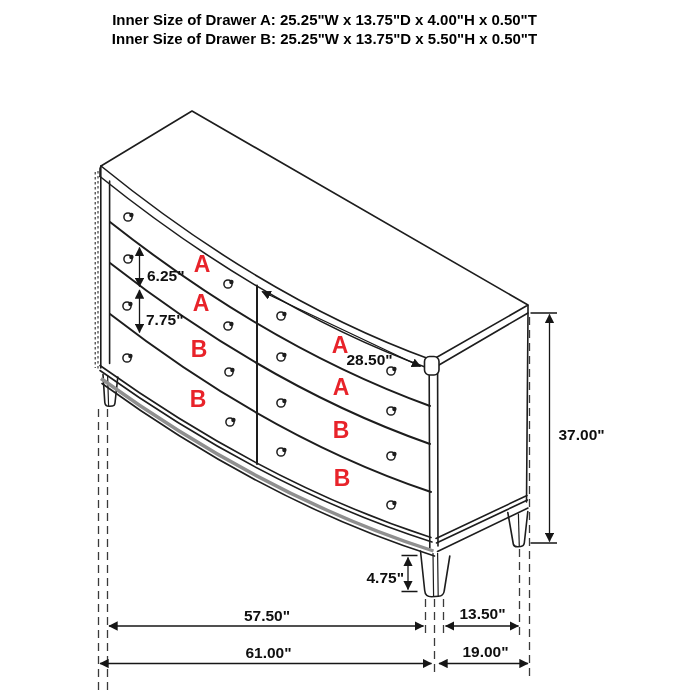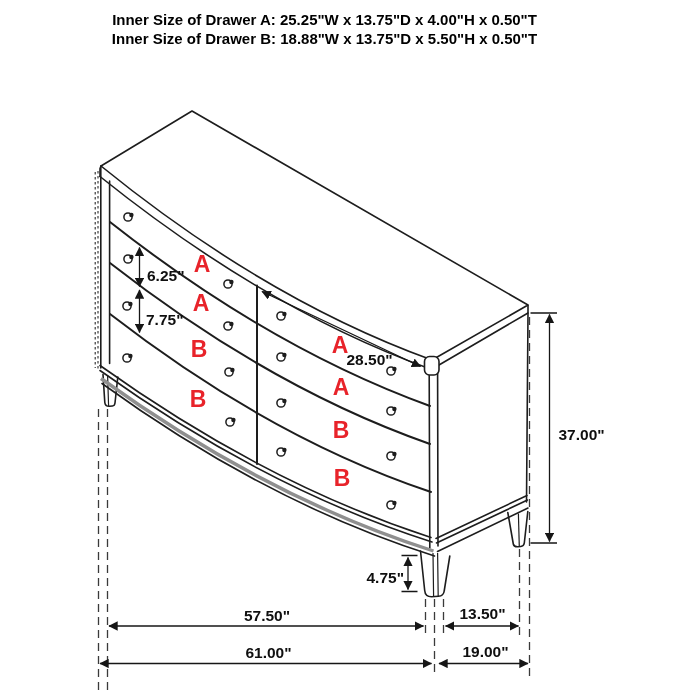--- a/index.html
+++ b/index.html
@@ -20,21 +20,21 @@
   .mid{text-anchor:middle;}
   .letter{font-weight:bold;font-size:23px;fill:var(--label-red,#e8232a);text-anchor:middle;}
 </style>
 </head>
 <body>
 
 <div class="canvas">
 
   <div class="title">
     <div>Inner Size of Drawer A: 25.25"W x 13.75"D x 4.00"H x 0.50"T</div>
-    <div>Inner Size of Drawer B: 18.88"W x 13.75"D x 5.50"H x 0.50"T</div>
+    <div>Inner Size of Drawer B: 25.25"W x 13.75"D x 5.50"H x 0.50"T</div>
   </div>
 
   <svg class="art" viewBox="0 0 700 700">
     <defs>
       <g id="knob">
         <circle r="4.1" fill="#ffffff" stroke="#1d1d1d" stroke-width="1.5"></circle>
         <circle cx="3.4" cy="-2" r="2.2" fill="#1d1d1d"></circle>
       </g>
       <marker id="ah" viewBox="0 0 10 10" refX="9.3" refY="5" markerWidth="7.2" markerHeight="7.2" orient="auto-start-reverse">
         <path d="M0,0 L10,5 L0,10 z" fill="#161616"></path>

